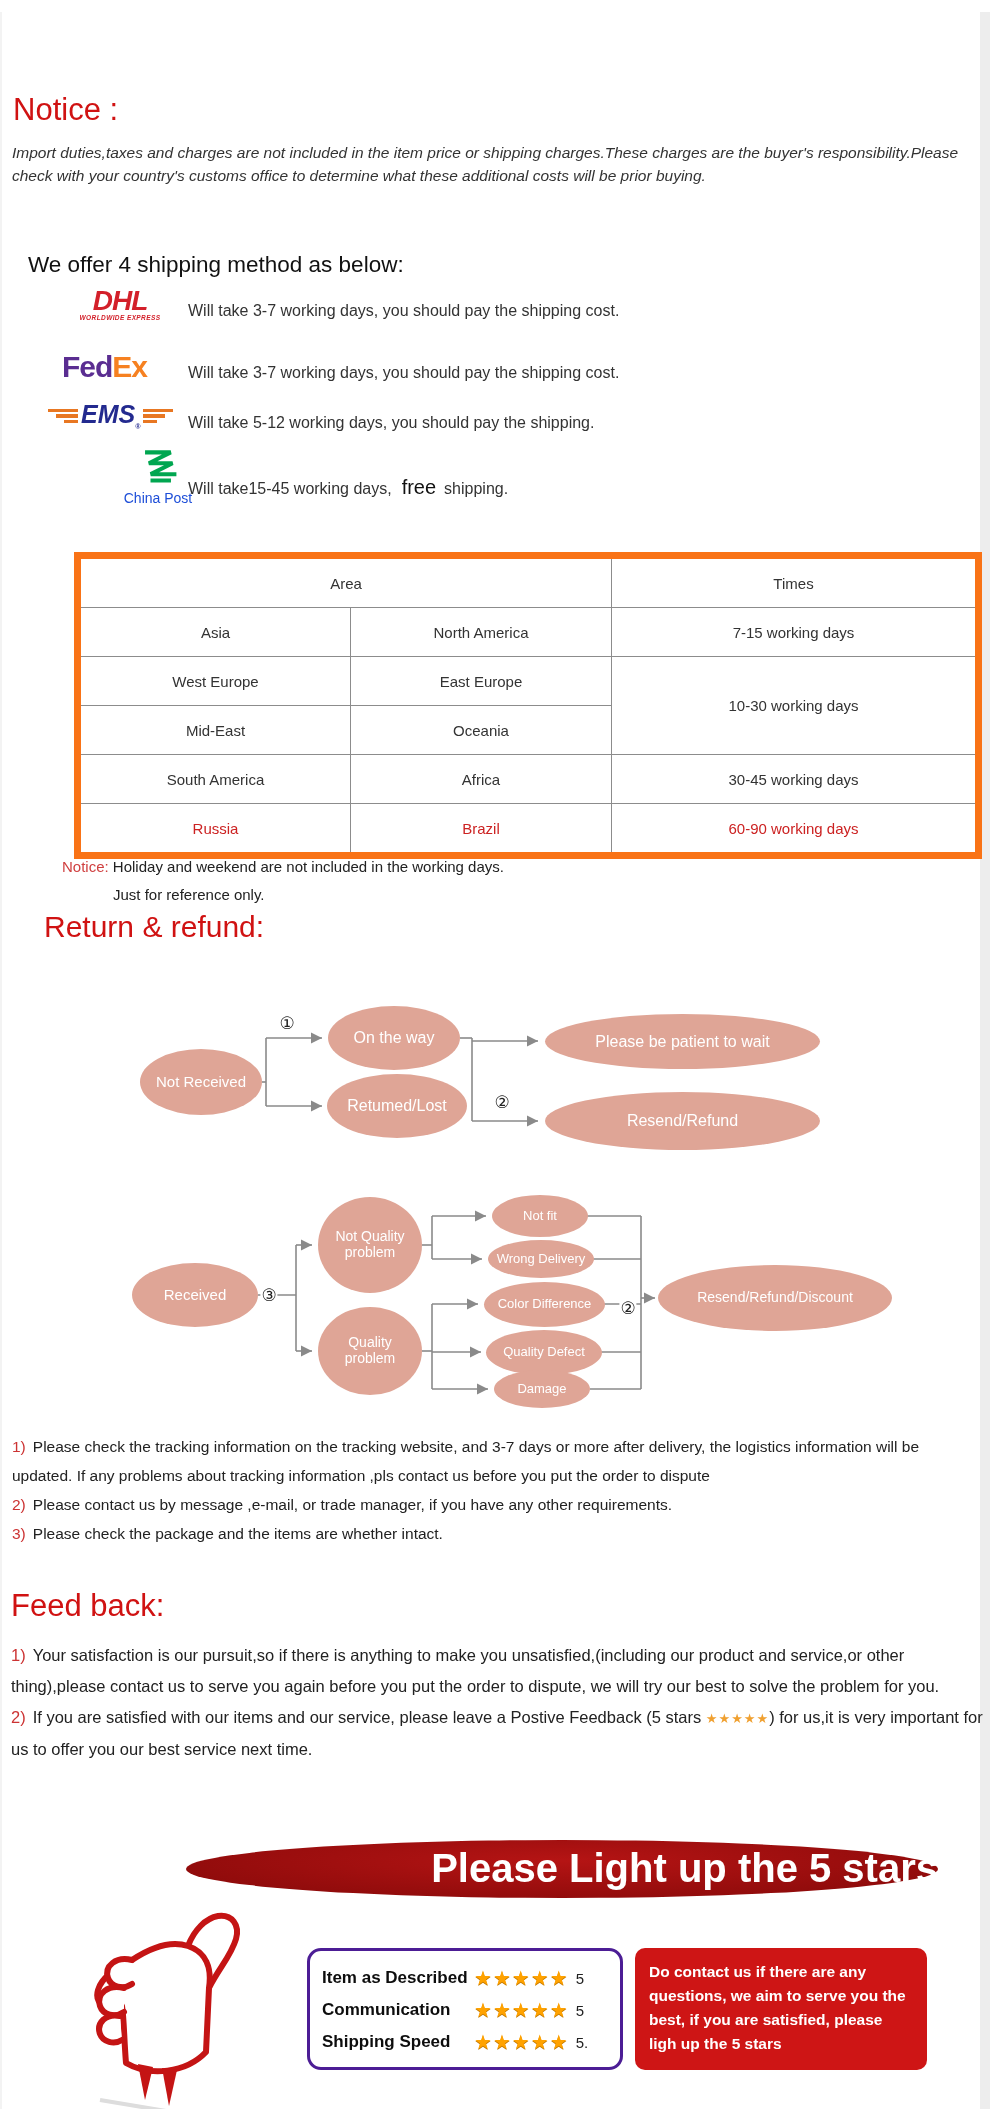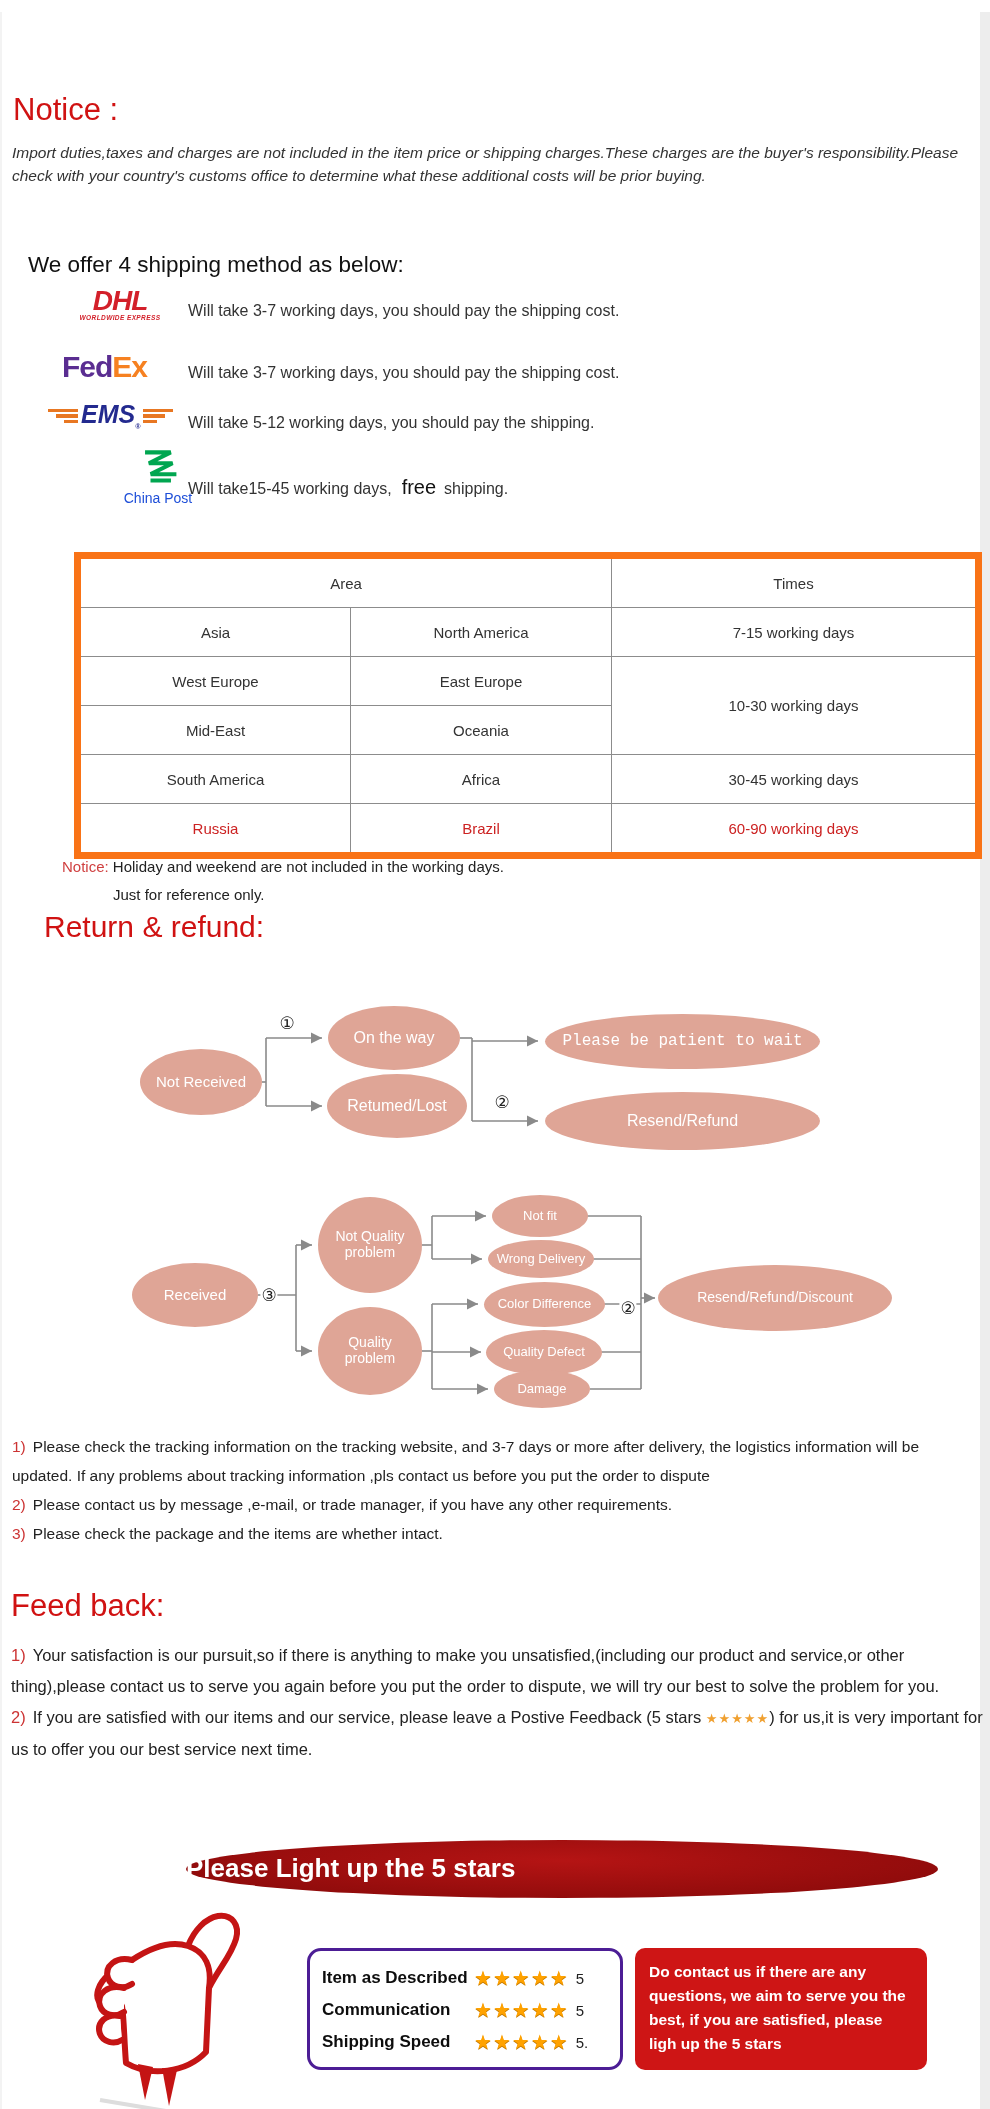--- a/index.html
+++ b/index.html
@@ -45,21 +45,21 @@
   
   .notes{position:absolute;left:12px;top:1420px;width:968px;font-size:15.5px;color:#222;}
   .notes p{margin:0;line-height:29px;}
   .num-red{color:#cc3333;margin-right:7px;}
   .fb-items{position:absolute;left:11px;top:1628px;width:972px;font-size:16.5px;color:#222;}
   .fb-items p{margin:0;line-height:31px;}
   .fb-stars{color:#f0a030;font-size:13px;letter-spacing:1px;font-family:"DejaVu Sans",sans-serif;}
   
   .banner{position:absolute;left:186px;top:1828px;width:752px;height:58px;border-radius:50%;
           background:radial-gradient(ellipse at 50% 35%, #b51414, var(--banner-red,#8f0b0b) 78%);
-          color:#fff;font-size:26px;font-weight:bold;text-align:left;line-height:57px;}
+          color:#fff;font-size:40px;font-weight:bold;text-align:right;line-height:57px;}
   .thumb{position:absolute;left:48px;top:1898px;}
   .rating-box{position:absolute;left:307px;top:1936px;width:316px;height:122px;border:3px solid #4c1d95;
               border-radius:14px;background:#fff;padding:11px 12px;box-sizing:border-box;}
   .rating-row{display:flex;align-items:center;height:32px;}
   .rating-label{font-weight:bold;font-size:17px;color:#0d0d0d;flex:0 0 150px;white-space:nowrap;}
   .rating-stars{font-size:20px;color:var(--star-gold,#ffa200);letter-spacing:1px;margin-left:2px;
                 text-shadow:0 1px 0 #c07800;font-family:"DejaVu Sans",sans-serif;}
   .rating-score{font-size:15px;color:#222;margin-left:7px;}
   .contact-box{position:absolute;left:635px;top:1936px;width:292px;height:122px;background:var(--box-red,#ce1515);
                border-radius:10px;padding:12px 14px;box-sizing:border-box;color:#fff;font-weight:bold;
@@ -173,21 +173,21 @@
         <line x1="266" y1="104" x2="322" y2="104" marker-end="url(#ah)"></line>
         <line x1="460" y1="36" x2="472" y2="36"></line>
         <line x1="472" y1="36" x2="472" y2="119"></line>
         <line x1="472" y1="39" x2="538" y2="39" marker-end="url(#ah)"></line>
         <line x1="472" y1="119" x2="538" y2="119" marker-end="url(#ah)"></line>
       </g>
     </svg>
     <div class="el f15" style="left:140px;top:47px;width:122px;height:66px;">Not Received</div>
     <div class="el f16" style="left:328px;top:4px;width:132px;height:64px;">On the way</div>
     <div class="el f16" style="left:327px;top:72px;width:140px;height:64px;">Retumed/Lost</div>
-    <div class="el f16" style="left:545px;top:12px;width:275px;height:55px;font-family:Liberation Mono, monospace;">Please be patient to wait</div>
+    <div class="el f16" style="left:545px;top:12px;width:275px;height:55px;">Please be patient to wait</div>
     <div class="el f16" style="left:545px;top:90px;width:275px;height:58px;">Resend/Refund</div>
     <span class="badge" style="left:287px;top:21px;">①</span>
     <span class="badge" style="left:502px;top:100px;">②</span>
   </div>
 
   <div class="flow" style="top:1165px;height:245px;">
     <svg class="lines" width="990" height="245">
       <g stroke="#8a8a8a" stroke-width="1.6" fill="none">
         <line x1="258" y1="118" x2="296" y2="118"></line>
         <line x1="296" y1="68" x2="296" y2="174"></line>

